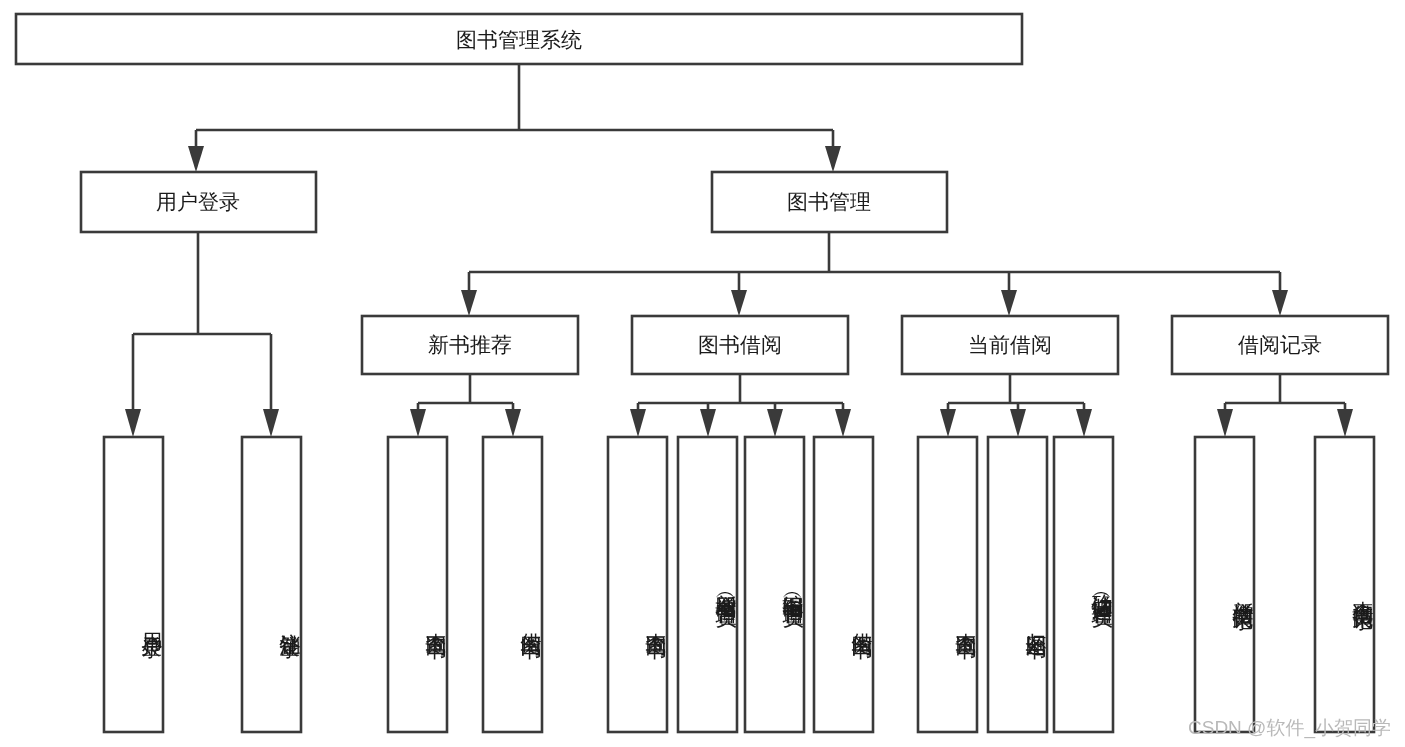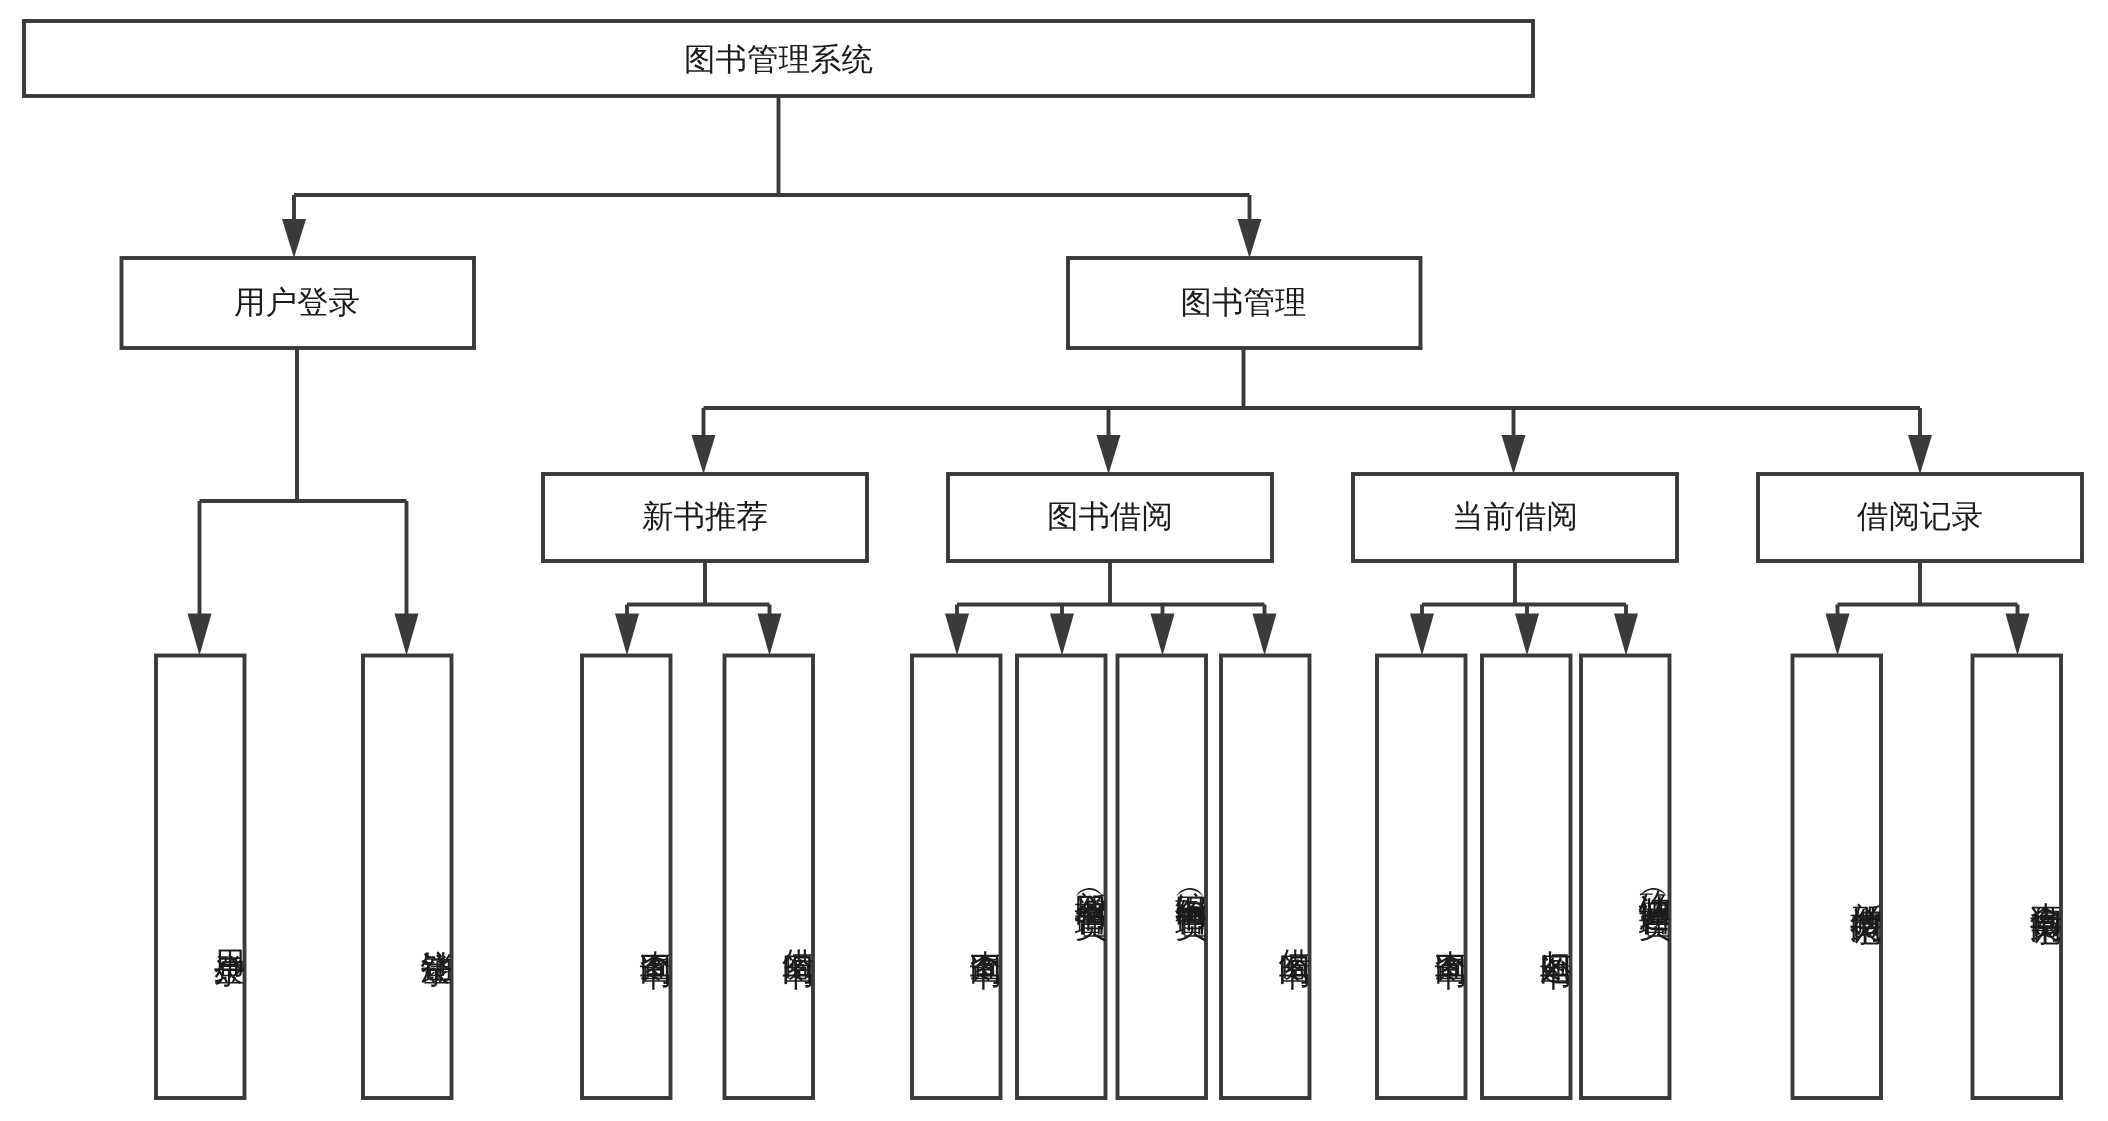--- a/index.html
+++ b/index.html
@@ -204,14 +204,15 @@
   <div class="leaf-label" style="left:745px; top:443px; width:59px; height:285px;">编辑图书（管理员）</div>
   <div class="leaf-label" style="left:814px; top:512px; width:59px; height:215px;">借阅图书</div>
 
   <div class="leaf-label" style="left:918px; top:512px; width:59px; height:215px;">查询图书</div>
   <div class="leaf-label" style="left:988px; top:512px; width:59px; height:215px;">归还图书</div>
   <div class="leaf-label" style="left:1054px; top:443px; width:59px; height:285px;">确认归还（管理员）</div>
 
   <div class="leaf-label" style="left:1195px; top:455px; width:59px; height:270px;">新增借阅记录</div>
   <div class="leaf-label" style="left:1315px; top:455px; width:59px; height:270px;">查询借阅记录</div>
 
+  <div class="watermark" style="left:1188px; top:715px;">CSDN @软件_小贺同学</div>
 
 </div>
 
 </body></html>

